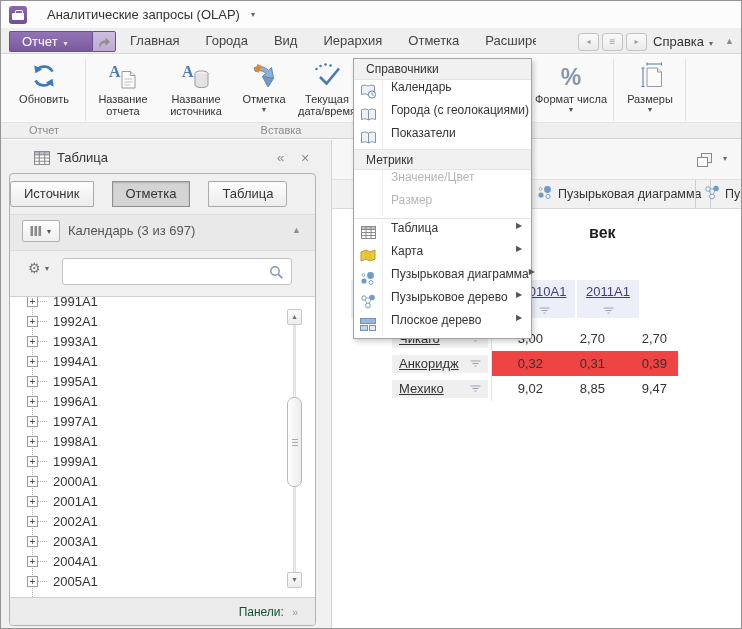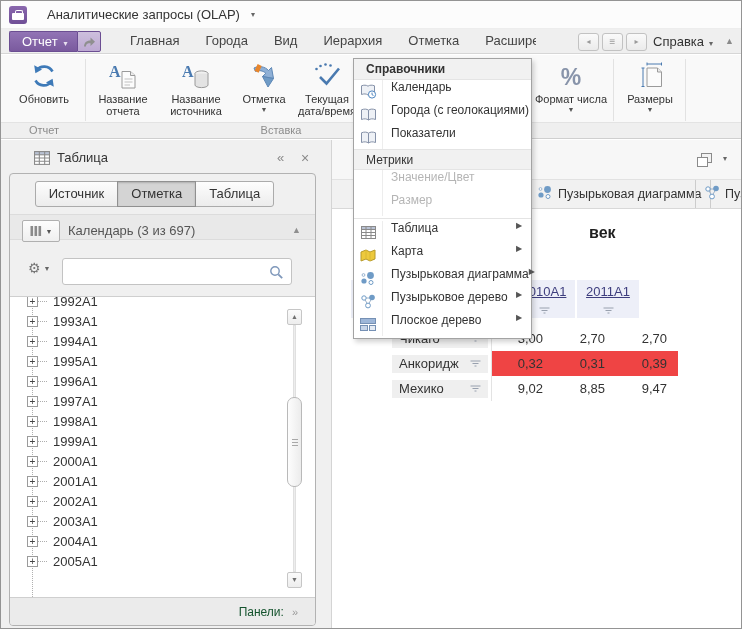--- a/index.html
+++ b/index.html
@@ -13,21 +13,21 @@
            background:linear-gradient(#8a68ae,#6f4f96);}
   .appicon::before{content:'';position:absolute;left:3px;top:7px;width:12px;height:7px;background:#fff;border-radius:1px;}
   .appicon::after{content:'';position:absolute;left:6px;top:4px;width:6px;height:4px;border:1.5px solid #fff;border-bottom:none;border-radius:2px 2px 0 0;}
   .apptitle{position:absolute;left:46px;top:0;line-height:28px;color:#333;}
   .titlecaret{position:absolute;top:0;line-height:28px;font-size:8px;color:#666;margin-left:6px;}
 
   
   .tabrow{position:absolute;left:0;top:28px;right:0;height:25px;background:#efefef;border-bottom:1px solid #d6d6d6;}
   .reportbtn{position:absolute;left:8px;top:2px;height:21px;display:flex;cursor:pointer;}
   .reportbtn .main{background:linear-gradient(#9274b5,#7a5a9e);border:1px solid #6b4e92;border-right:none;
-       border-radius:2px 0 0 2px;color:#fff;font-size:13px;padding:0 9px 0 12px;line-height:19px;}
+       border-radius:2px 0 0 2px;color:#fff;font-size:13px;padding:0 24px 0 12px;line-height:19px;}
   .reportbtn .main .caret{font-size:8px;margin-left:6px;color:#e8e0f0;}
   .reportbtn .tail{width:24px;background:linear-gradient(#cdbfdd,#bda9d2);border:1px solid #6b4e92;
        border-radius:0 2px 2px 0;display:flex;align-items:center;justify-content:center;}
   .rtabs{position:absolute;left:116px;top:0;bottom:-1px;display:flex;align-items:stretch;}
   .rtab{padding:0 13px;line-height:24px;color:#444;white-space:nowrap;cursor:pointer;}
   .rtab.active{background:#f9f9f9;border:1px solid #c9c9c9;border-bottom:none;line-height:22px;margin-top:1px;z-index:3;}
   .rtab.clip{max-width:64px;overflow:hidden;padding-right:0;}
   .navbtns{position:absolute;left:577px;top:4px;display:flex;gap:3px;}
   .navbtn{width:21px;height:18px;border:1px solid #c2c2c2;border-radius:3px;background:linear-gradient(#fafafa,#ebebeb);
        color:#9a9a9a;font-size:8px;line-height:16px;text-align:center;cursor:pointer;}
@@ -51,27 +51,27 @@
 
   
   .leftpanel{position:absolute;left:0;top:0;width:331px;bottom:0;background:#f0f0f0;border-right:1px solid #d4d4d4;}
   .phead{position:absolute;left:0;top:5px;right:0;height:26px;}
   .phead .picon{position:absolute;left:33px;top:6px;}
   .phead .ptitle{position:absolute;left:56px;line-height:26px;color:#333;}
   .phead .pcollapse{position:absolute;left:276px;line-height:26px;color:#8a8a8a;font-size:13px;cursor:pointer;}
   .phead .pclose{position:absolute;left:300px;line-height:26px;color:#8a8a8a;font-size:14px;cursor:pointer;}
   .whitebox{position:absolute;left:8px;top:33px;width:307px;bottom:2px;background:#f0f0f0;
             border:1px solid #b2b2b2;border-radius:4px;overflow:hidden;}
-  .segwrap{position:absolute;left:0;top:7px;right:16px;display:flex;justify-content:center;}
+  .segwrap{position:absolute;left:0;top:7px;right:16px;display:flex;gap:19px;}
   .seg{height:26px;line-height:24px;padding:0 13px;background:linear-gradient(#fdfdfd,#ececec);
        border:1px solid #ababab;margin-left:-1px;color:#333;cursor:pointer;}
   .seg:first-child{border-radius:3px 0 0 3px;margin-left:0;}
   .seg:last-child{border-radius:0 3px 3px 0;}
   .seg.active{background:#d4d4d4;border-color:#909090;box-shadow:inset 0 1px 2px rgba(0,0,0,.18);z-index:2;}
-  .dimrow{position:absolute;left:0;top:40px;right:0;height:26px;background:#e9e9e9;
+  .dimrow{position:absolute;left:0;top:40px;right:0;height:37px;background:#e9e9e9;
           border-top:1px solid #dcdcdc;border-bottom:1px solid #dcdcdc;}
   .barsbtn{position:absolute;left:12px;top:5px;width:38px;height:22px;background:linear-gradient(#fdfdfd,#efefef);
            border:1px solid #b0b0b0;border-radius:2px;display:flex;align-items:center;justify-content:center;gap:4px;cursor:pointer;}
   .barsbtn .caret{font-size:7px;color:#555;}
   .dimlabel{position:absolute;left:58px;line-height:31px;color:#555;}
   .dimcollapse{position:absolute;right:14px;line-height:31px;font-size:9px;color:#8f8f8f;cursor:pointer;}
   .searchrow{position:absolute;left:0;top:73px;right:0;height:49px;}
   .gearbtn{position:absolute;left:18px;top:13px;color:#767676;font-size:14px;cursor:pointer;}
   .gearbtn .caret{font-size:7px;color:#666;vertical-align:2px;margin-left:3px;}
   .searchbox{position:absolute;left:52px;top:11px;width:230px;height:27px;background:#fff;
@@ -117,32 +117,32 @@
 
   
   .dtable{position:absolute;left:19px;top:140px;}
   .thead{display:flex;gap:2px;}
   .th{width:62px;height:38px;background:#edeff8;display:flex;flex-direction:column;align-items:center;padding-top:4px;}
   .th.rowhead{width:96px;}
   .th a{color:#3e3e7e;font-size:13px;text-decoration:underline;cursor:pointer;}
   .th .fun{margin-top:4px;cursor:pointer;}
   .tbody{margin-top:8px;}
   .trow{display:flex;align-items:center;height:25px;margin-left:41px;}
-  .chip{width:96px;height:18px;background:#efefef;display:flex;align-items:center;padding:0 7px;cursor:default;}
+  .chip{width:96px;height:18px;background:#efefef;display:flex;align-items:center;padding:0 7px;cursor:default;text-decoration:underline;}
   .chip .nm{flex:1;font-size:13px;color:#333;white-space:nowrap;}
   .vals{display:flex;gap:2px;height:25px;align-items:center;border-left:1px solid #e3e3e3;margin-left:3px;padding-left:2px;}
   .vals.alt{background:#ef4444;}
   .vcell{width:60px;text-align:right;padding-right:11px;font-size:13px;color:#333;line-height:25px;}
 
   
   .menu{position:absolute;left:352px;top:57px;width:179px;background:#fff;border:1px solid #a3a3a3;
         box-shadow:2px 3px 5px rgba(0,0,0,.18);z-index:50;padding-bottom:2px;}
   .mhead{height:21px;line-height:20px;background:#f1f1f1;border-top:1px solid #e4e4e4;border-bottom:1px solid #e4e4e4;
          padding-left:12px;font-size:12px;color:#333;}
-  .msec:first-child .mhead{border-top:none;font-weight:bold;}
+  .msec:first-child .mhead{border-top:none;}
   .mi{display:flex;align-items:flex-start;height:23px;font-size:12px;color:#333;cursor:pointer;}
   .migut{width:29px;height:100%;border-right:1px solid #ededed;display:flex;align-items:center;justify-content:center;flex:none;}
   .milab{padding-left:8px;flex:1;white-space:nowrap;}
   .miarr{width:15px;color:#555;font-size:8px;flex:none;}
   .mi.dis{color:#b5b5b5;cursor:default;}
   .msep{height:1px;background:#e4e4e4;margin:2px 0;}
 </style>
 </head>
 <body>
 
@@ -321,20 +321,25 @@
               <svg width="15" height="15" viewBox="0 0 15 15">
                   <circle cx="6" cy="6" r="4.2" fill="none" stroke="#7e97ba" stroke-width="1.4"></circle>
                   <line x1="9.3" y1="9.3" x2="13.2" y2="13.2" stroke="#7e97ba" stroke-width="1.8"></line>
                 </svg>
             </span>
           </div>
         </div>
 
         <div class="treearea">
           <ul class="tree">
+              <li class="tnode">
+                <span class="exp"></span>
+                <span class="dash"></span>
+                <span class="tlabel">1991A1</span>
+              </li>
               <li class="tnode">
                 <span class="exp"></span>
                 <span class="dash"></span>
                 <span class="tlabel">1992A1</span>
               </li>
               <li class="tnode">
                 <span class="exp"></span>
                 <span class="dash"></span>
                 <span class="tlabel">1993A1</span>
               </li>

